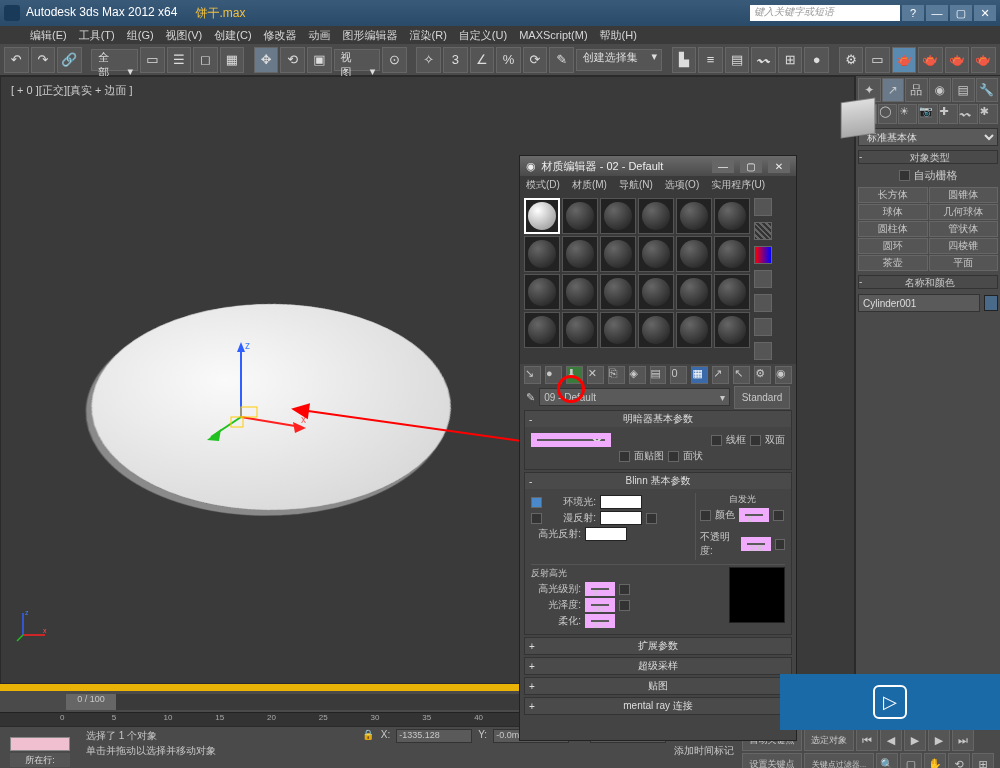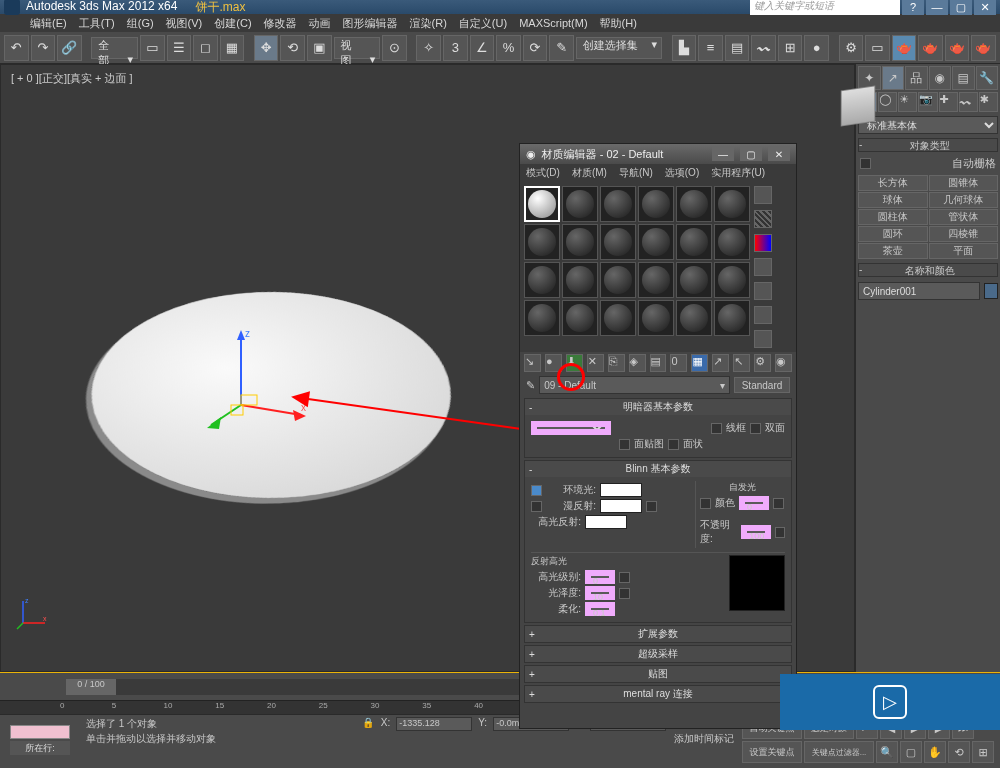--- a/index.html
+++ b/index.html
@@ -1,18 +1,18 @@
 <!DOCTYPE html>
 <html><head>
 <meta charset="utf-8">
 <style>
 * { box-sizing: border-box; margin: 0; padding: 0; font-family: "Microsoft YaHei", Arial, sans-serif; }
 body { width: 1000px; height: 768px; background: #4a4a4a; color: #c8c8c8; font-size: 11px; overflow: hidden; position: relative; }
 
-.title-bar { height: 14px; background: linear-gradient(#3a5a7a,#2a4a6a); display: flex; align-items: center; padding: 0 4px; color: #fff; }
+.title-bar { height: 26px; background: linear-gradient(#3a5a7a,#2a4a6a); display: flex; align-items: center; padding: 0 4px; color: #fff; }
 .title-bar .icon { width: 16px; height: 16px; background: #1a3a5a; border-radius: 3px; margin-right: 6px; }
 .title-bar .title { flex: 1; display: flex; gap: 18px; font-size: 12px; }
 .title-bar .search { width: 150px; height: 16px; background: #fff; color: #999; font-size: 10px; padding: 0 4px; font-style: italic; }
 .title-bar .wbtn { width: 22px; height: 16px; background: #5a7a9a; margin-left: 2px; display: flex; align-items: center; justify-content: center; }
 
 .menu-bar { height: 18px; background: #3a3a3a; display: flex; align-items: center; padding: 0 30px; gap: 12px; font-size: 11px; }
 .menu-bar span { color: #d8d8d8; }
 
 .toolbar1 { height: 32px; background: #4a4a4a; border-bottom: 1px solid #2a2a2a; display: flex; align-items: center; padding: 0 4px; gap: 2px; }
 .tb-btn { width: 26px; height: 26px; background: #555; border: 1px solid #666; display: flex; align-items: center; justify-content: center; font-size: 13px; color: #ddd; }
@@ -44,21 +44,21 @@
 .slot { width: 36px; height: 36px; background: #222; border: 1px solid #555; display: flex; align-items: center; justify-content: center; }
 .slot.sel { border: 2px solid #fff; }
 .ball { width: 28px; height: 28px; border-radius: 50%; background: radial-gradient(circle at 35% 30%, #666, #1a1a1a); }
 .ball.white { background: radial-gradient(circle at 35% 30%, #fff, #888); }
 .slot-side { width: 20px; margin-left: 4px; display: flex; flex-direction: column; gap: 6px; }
 .slot-side .sb { width: 18px; height: 18px; background: #555; border: 1px solid #666; }
 .mat-tools { height: 22px; background: #444; display: flex; align-items: center; padding: 0 4px; gap: 4px; }
 .mat-tools .mb { width: 18px; height: 18px; background: #555; border: 1px solid #666; }
 .mat-name-row { height: 22px; display: flex; align-items: center; padding: 0 6px; gap: 4px; }
 .mat-name-row .combo { flex: 1; height: 18px; background: #5a5a5a; border: 1px solid #333; padding: 0 4px; font-size: 10px; display: flex; align-items: center; }
-.mat-name-row .btn { width: 56px; height: 16px; background: #555; border: 1px solid #666; font-size: 10px; display: flex; align-items: center; justify-content: center; }
+.mat-name-row .btn { width: 56px; height: 23px; background: #555; border: 1px solid #666; font-size: 10px; display: flex; align-items: center; justify-content: center; }
 .rollout { margin: 2px 4px; border: 1px solid #333; background: #444; }
 .roll-head { height: 16px; background: #4a4a4a; text-align: center; font-size: 10px; color: #ddd; display: flex; align-items: center; justify-content: center; position: relative; }
 .roll-head .pm { position: absolute; left: 4px; }
 .roll-body { padding: 4px 6px; font-size: 10px; }
 .row { display: flex; align-items: center; gap: 4px; margin: 2px 0; }
 .swatch { width: 42px; height: 14px; background: #fff; border: 1px solid #222; }
 .spin { width: 30px; height: 14px; background: #5a5a5a; border: 6px solid #f0abfc; font-size: 9px; padding: 0 2px; }
 .cb { width: 11px; height: 11px; background: #333; border: 1px solid #666; }
 .label-r { text-align: right; width: 50px; }
 .big-black { width: 56px; height: 56px; background: #000; border: 1px solid #222; }
@@ -70,21 +70,21 @@
 .rp-icons { display: flex; gap: 1px; margin-bottom: 4px; }
 .rp-icons .ic { width: 20px; height: 20px; background: #555; border: 1px solid #666; }
 .rp-icons .ic.on { background: #6a7a8a; }
 .rp-combo { width: 100%; height: 18px; background: #5a5a5a; border: 1px solid #333; padding: 0 4px; font-size: 10px; margin-bottom: 4px; }
 .rp-roll-head { height: 14px; background: #4a4a4a; border: 1px solid #333; text-align: center; font-size: 10px; }
 .rp-grid { display: grid; grid-template-columns: 1fr 1fr; gap: 1px; margin: 2px 0; }
 .rp-btn { height: 16px; background: #555; border: 1px solid #666; font-size: 10px; display: flex; align-items: center; justify-content: center; }
 .rp-input { width: 100%; height: 18px; background: #5a5a5a; border: 1px solid #333; padding: 0 4px; font-size: 10px; color: #ddd; }
 .rp-color { width: 16px; height: 16px; background: #4a6a8a; border: 1px solid #222; }
 
-.timeline { height: 28px; background: #4a4a4a; border-top: 1px solid #eab308; display: flex; align-items: center; }
+.timeline { height: 28px; background: #4a4a4a; border-top: 7px solid #eab308; display: flex; align-items: center; }
 .time-slider { flex: 1; height: 16px; background: #3a3a3a; margin: 0 6px; position: relative; }
 .time-slider .thumb { position: absolute; left: 0; width: 50px; height: 16px; background: #666; font-size: 9px; text-align: center; }
 .track-bar { height: 14px; background: #333; border-top: 1px solid #222; }
 
 .status { height: 40px; background: #4a4a4a; border-top: 1px solid #2a2a2a; display: flex; }
 .status-left { width: 80px; background: #4a4a4a; padding: 10px; }
 .status-left .box { height: 14px; background: #f0c0d0; border: 1px solid #888; margin-bottom: 2px; }
 .status-left .lbl { height: 14px; background: #555; font-size: 9px; text-align: center; color: #ddd; padding-top: 1px; }
 .status-mid { flex: 1; padding: 2px 6px; font-size: 10px; }
 .status-mid .line { height: 15px; display: flex; align-items: flex-start; gap: 6px; }
@@ -451,21 +451,21 @@
       <div class="ic on">●</div>
       <div class="ic">◯</div>
       <div class="ic">☀</div>
       <div class="ic">📷</div>
       <div class="ic">✚</div>
       <div class="ic">〰</div>
       <div class="ic">✱</div>
     </div>
     <select class="rp-combo"><option>标准基本体</option></select>
     <div class="rp-roll-head"><span style="float:left">-</span><span>对象类型</span></div>
-    <div class="row" style="justify-content:space-between;padding:2px">
+    <div class="row" style="justify-content:center;padding:2px">
         <div class="cb"></div>
         <span>自动栅格</span>
       </div>
     <div class="rp-grid" id="prim-grid">
         <div class="rp-btn">长方体</div>
         <div class="rp-btn">圆锥体</div>
         <div class="rp-btn">球体</div>
         <div class="rp-btn">几何球体</div>
         <div class="rp-btn">圆柱体</div>
         <div class="rp-btn">管状体</div>

